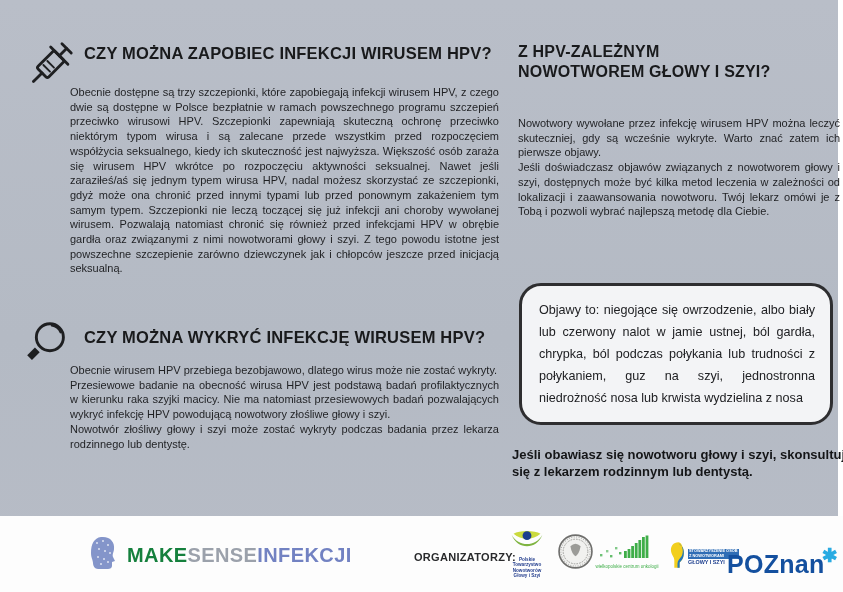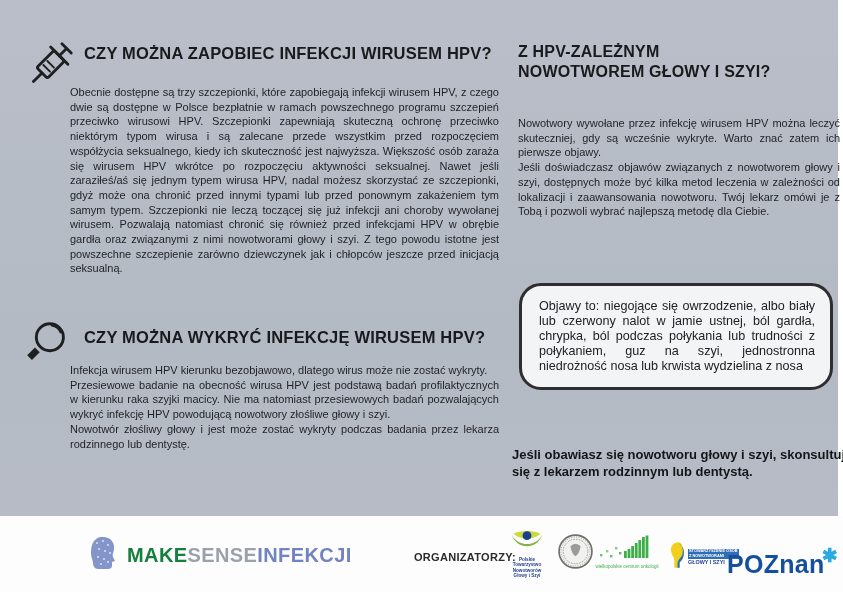--- a/index.html
+++ b/index.html
@@ -22,21 +22,21 @@
   .bt{font-size:11px;line-height:14.7px;text-align:justify;color:#1f2023;}
   .bt p{margin:0;}
   .para-prev{position:absolute;left:70px;top:85px;width:429px;margin:0;}
   .para-det{position:absolute;left:70px;top:363px;width:429px;}
   .para-right{position:absolute;left:518px;top:116px;width:322px;}
   .sbox{
     position:absolute;left:519px;top:283px;width:314px;box-sizing:border-box;
     border:3px solid #2e2e30;border-radius:22px;background:#f3f4f6;
     padding:13px 15px 13px 17px;
   }
-  .sbox p{margin:0;font-size:12.6px;line-height:15px;text-align:justify;color:#202124;}
+  .sbox p{margin:0;font-size:12.6px;line-height:22px;text-align:justify;color:#202124;}
   .advice{
     position:absolute;left:512px;top:447px;width:336px;margin:0;
     font-weight:700;font-size:13px;line-height:16.5px;color:#141517;
   }
   .footer{position:absolute;left:0;top:516px;width:843px;height:76px;background:#fdfdfd;}
   .mslogo{position:absolute;left:88px;top:20px;display:flex;align-items:center;gap:9px;}
   .ms-text{font-size:20px;font-weight:700;letter-spacing:.4px;white-space:nowrap;}
   .ms-make{color:#15803d;}
   .ms-sense{color:#9ba1ab;}
   .ms-campaign{color:#7282c2;}
@@ -78,23 +78,23 @@
 
     <span class="icon" style="left:17px;top:315px;">
       <svg width="58" height="58" viewBox="0 0 60 60">
         <circle cx="34" cy="23" r="14" stroke="#1e1f21" stroke-width="3" fill="none"></circle>
         <path d="M36 11 a 12 12 0 0 1 9 7" stroke="#1e1f21" stroke-width="2" fill="none" stroke-linecap="round"></path>
         <line x1="21" y1="36" x2="13" y2="44" stroke="#1e1f21" stroke-width="7"></line>
       </svg>
     </span>
     <h2 class="h h-det">CZY MOŻNA WYKRYĆ INFEKCJĘ WIRUSEM HPV?</h2>
     <div class="bt para-det">
-      <p>Infekcja wirusem HPV kierunku bezobjawowo, dlatego wirus może nie zostać wykryty.</p>
+      <p>Obecnie wirusem HPV przebiega bezobjawowo, dlatego wirus może nie zostać wykryty.</p>
       <p>Przesiewowe badanie na obecność wirusa HPV jest podstawą badań profilaktycznych w kierunku raka szyjki macicy. Nie ma natomiast przesiewowych badań pozwalających wykryć infekcję HPV powodującą nowotwory złośliwe głowy i szyi.</p>
-      <p>Nowotwór złośliwy głowy i jest może zostać wykryty podczas badania przez lekarza rodzinnego lub dentystę.</p>
+      <p>Nowotwór złośliwy głowy i szyi może zostać wykryty podczas badania przez lekarza rodzinnego lub dentystę.</p>
     </div>
 
     <h2 class="h h-right">
       <span>Z HPV-ZALEŻNYM</span>
       <span>NOWOTWOREM GŁOWY I SZYI?</span>
     </h2>
     <div class="bt para-right">
       <p>Nowotwory wywołane przez infekcję wirusem HPV można leczyć skuteczniej, gdy są wcześnie wykryte. Warto znać zatem ich pierwsze objawy.</p>
       <p>Jeśli doświadczasz objawów związanych z nowotworem głowy i szyi, dostępnych może być kilka metod leczenia w zależności od lokalizacji i zaawansowania nowotworu. Twój lekarz omówi je z Tobą i pozwoli wybrać najlepszą metodę dla Ciebie.</p>
     </div>

